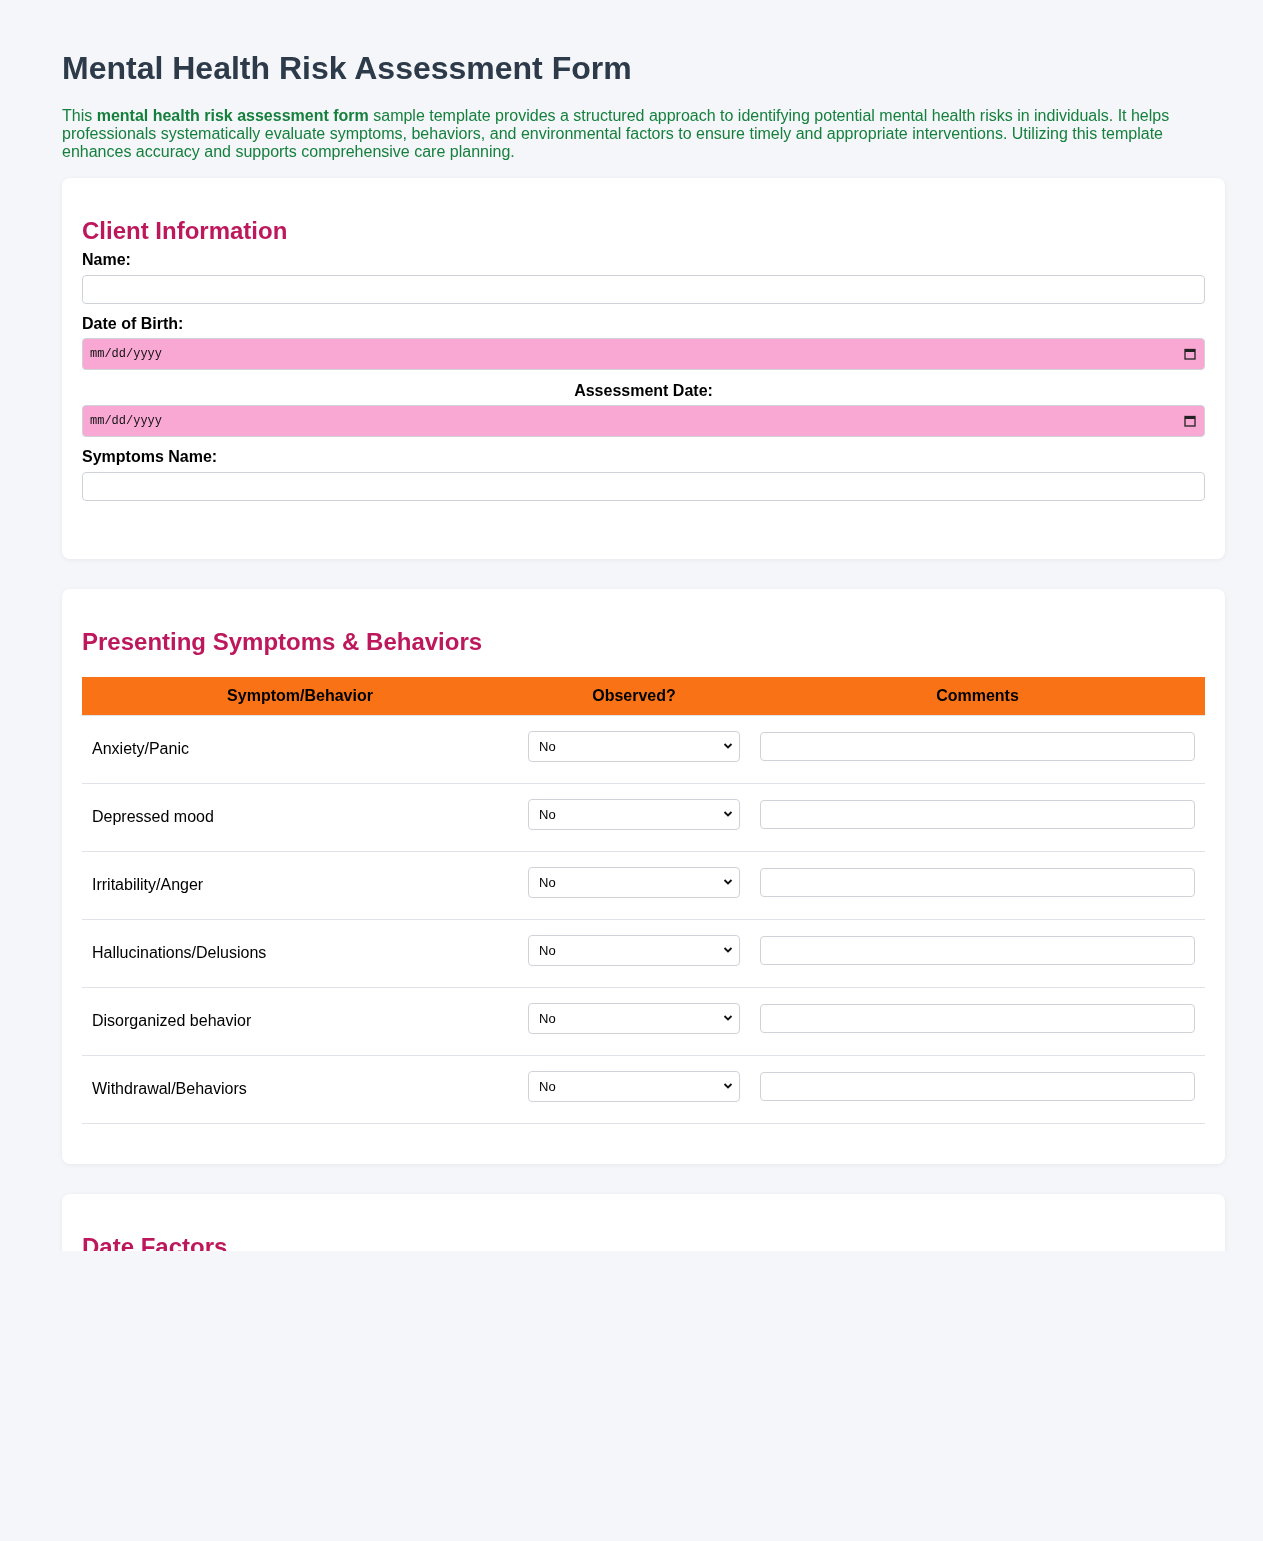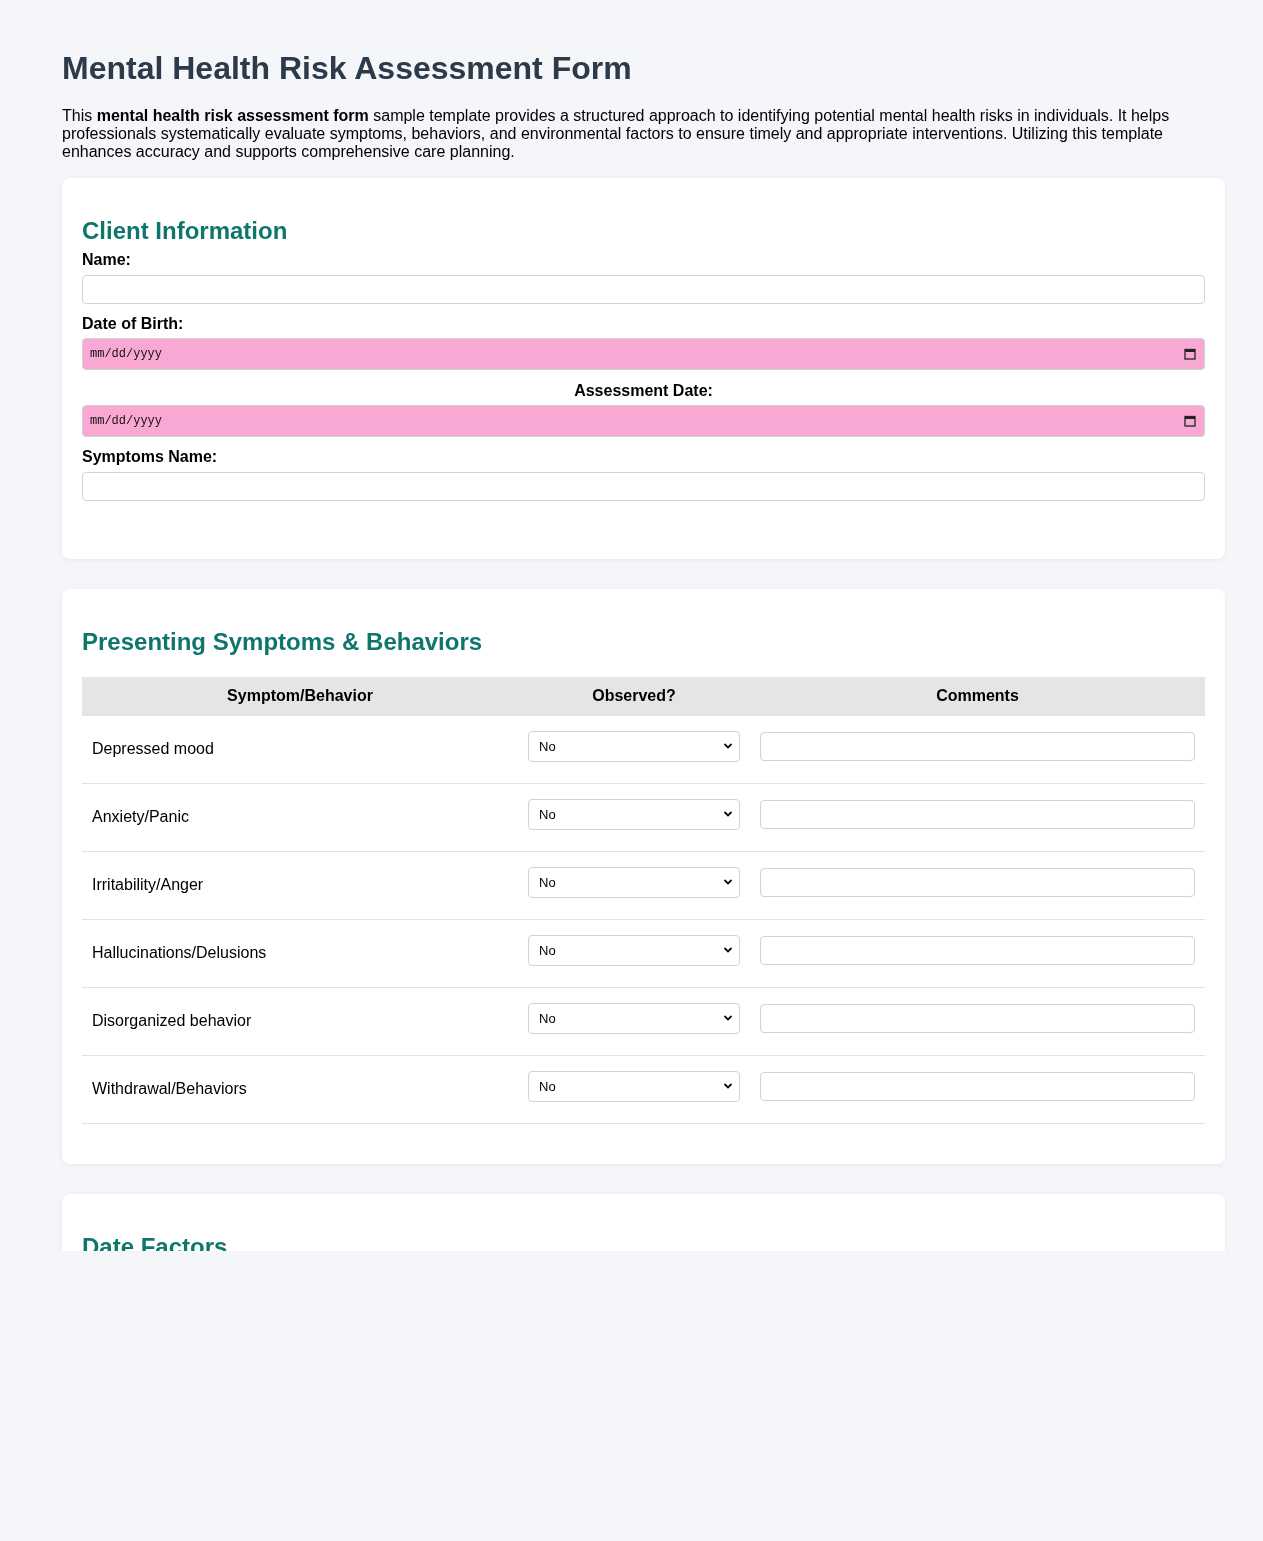--- a/index.html
+++ b/index.html
@@ -30,39 +30,39 @@
     margin: 48px 0 0 0;
     font-size: 32px;
     font-weight: bold;
     color: #2c3a4a;
     line-height: 40px;
   }
   p.intro {
     margin: 19px 0 0 0;
     font-size: 16px;
     line-height: 18px;
-    color: #000000;
+    color: #15803d;
   }
   p.intro b { font-weight: bold; }
   .card {
     background: #ffffff;
     border-radius: 8px;
     box-shadow: 0 1px 5px rgba(0,0,0,0.06);
     padding: 0 20px;
     position: relative;
   }
   .card-client { margin-top: 17px; height: 381px; padding-top: 38px; }
   .card-symptoms { margin-top: 30px; height: 575px; padding-top: 38px; }
   .card-risk { margin-top: 30px; height: 200px; padding-top: 38px; }
   h2.section-title {
     margin: 0;
     font-size: 24px;
     font-weight: bold;
     line-height: 30px;
-    color: #0f766e;
+    color: #be185d;
   }
   .field-label {
     display: block;
     font-size: 16px;
     font-weight: bold;
     line-height: 20px;
     margin-top: 0;
   }
   .text-input {
     display: block;
@@ -98,21 +98,21 @@
     display: inline-block;
     position: relative;
   }
   .calendar-icon svg { display: block; }
   table.symptoms {
     width: 100%;
     border-collapse: collapse;
     margin-top: 20px;
   }
   table.symptoms th {
-    background: #e5e5e5;
+    background: #f97316;
     font-size: 16px;
     font-weight: bold;
     height: 38px;
     text-align: center;
     border-bottom: 1px solid #dfe2e6;
     padding: 8px;
   }
   table.symptoms td {
     height: 68px;
     border-bottom: 1px solid #dfe2e6;
@@ -204,37 +204,37 @@
       </colgroup>
       <thead>
         <tr>
           <th>Symptom/Behavior</th>
           <th>Observed?</th>
           <th>Comments</th>
         </tr>
       </thead>
       <tbody>
         <tr>
+          <td>Anxiety/Panic</td>
+          <td>
+                <div class="select-box">
+                  <span>No</span>
+                  <span class="chevron-icon">
+                    <svg width="10" height="8" viewBox="0 0 10 8">
+                      <path d="M1.5 2 L5 5.5 L8.5 2" fill="none" stroke="#111" stroke-width="1.8"></path>
+                    </svg>
+                  </span>
+                </div>
+              </td>
+          <td>
+                <div class="comment-input"></div>
+              </td>
+        </tr>
+        <tr>
           <td>Depressed mood</td>
-          <td>
-                <div class="select-box">
-                  <span>No</span>
-                  <span class="chevron-icon">
-                    <svg width="10" height="8" viewBox="0 0 10 8">
-                      <path d="M1.5 2 L5 5.5 L8.5 2" fill="none" stroke="#111" stroke-width="1.8"></path>
-                    </svg>
-                  </span>
-                </div>
-              </td>
-          <td>
-                <div class="comment-input"></div>
-              </td>
-        </tr>
-        <tr>
-          <td>Anxiety/Panic</td>
           <td>
                 <div class="select-box">
                   <span>No</span>
                   <span class="chevron-icon">
                     <svg width="10" height="8" viewBox="0 0 10 8">
                       <path d="M1.5 2 L5 5.5 L8.5 2" fill="none" stroke="#111" stroke-width="1.8"></path>
                     </svg>
                   </span>
                 </div>
               </td>

